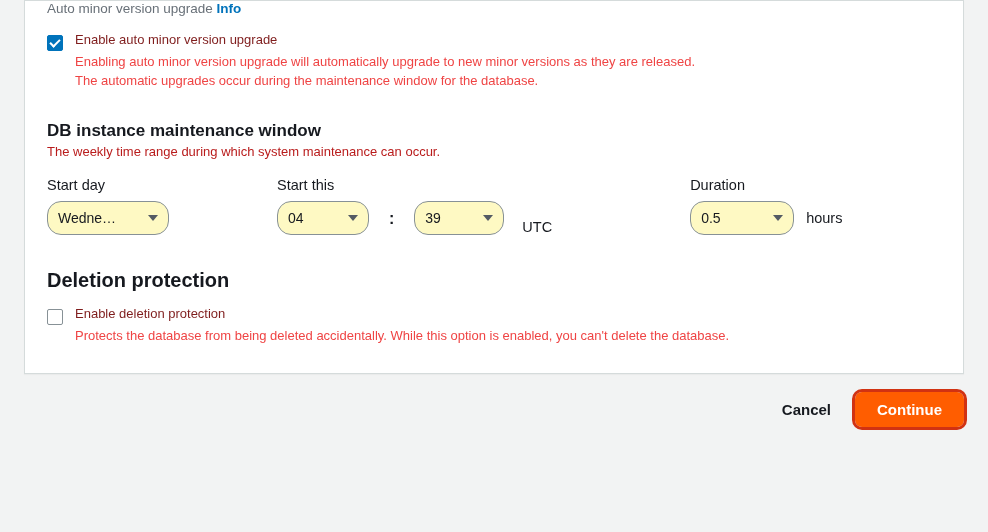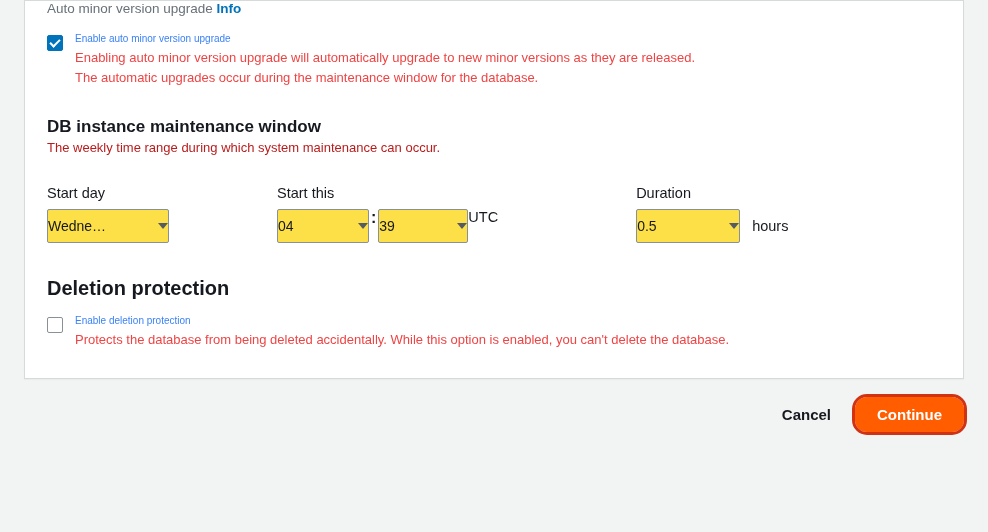--- a/index.html
+++ b/index.html
@@ -60,22 +60,22 @@
   .checkbox.checked::after {
     content: "";
     width: 4px;
     height: 8px;
     border: solid #fff;
     border-width: 0 2px 2px 0;
     transform: rotate(45deg);
     margin-top: -2px;
   }
   .check-label {
-    font-size: 10px;
-    color: #3b82f6;
+    font-size: 13px;
+    color: #7f1d1d;
     line-height: 1.3;
   }
   .check-desc {
     font-size: 13px;
     color: #ef4444;
     line-height: 1.5;
     margin-top: 3px;
     max-width: 640px;
   }
   .subsection-title {
@@ -92,32 +92,31 @@
     display: flex;
     gap: 14px;
     margin-top: 18px;
     align-items: flex-end;
   }
   .field-group { display: flex; flex-direction: column; }
   .field-label {
     font-size: 14.5px;
     color: #16191f;
     margin-bottom: 8px;
-    margin-top: 12px;
   }
   .select {
     border: 1px solid #879196;
-    border-radius: 2px;
+    border-radius: 14px;
     height: 34px;
     display: flex;
     align-items: center;
     justify-content: space-between;
-    padding: 0 0;
+    padding: 0 10px;
     font-size: 14px;
-    background: #fde047;
+    background: #fef9c3;
     cursor: pointer;
     gap: 8px;
     min-width: 90px;
   }
   .select .val {
     white-space: nowrap;
     overflow: hidden;
     text-overflow: ellipsis;
   }
   .caret {
@@ -160,21 +159,21 @@
     cursor: pointer;
     padding: 8px 6px;
   }
   .btn-primary {
     background: #ff5d00;
     border: none;
     color: #fff;
     font-size: 15px;
     font-weight: 700;
     padding: 9px 22px;
-    border-radius: 12px;
+    border-radius: 7px;
     cursor: pointer;
     outline: 3px solid #d13212;
     outline-offset: 0;
   }
 </style>
 </head>
 <body>
 
 <div class="panel">
 
@@ -200,21 +199,21 @@
       <div class="select" style="width:122px">
         <span class="val">Wedne…</span>
         <span class="caret"></span>
       </div>
     </div>
 
     <div style="width:80px"></div>
 
     <div class="field-group">
       <div class="field-label">Start this</div>
-      <div style="display:flex;align-items:flex-start;gap:0">
+      <div style="display:flex;align-items:flex-end;gap:18px">
         <div class="select" style="width:92px">
           <span class="val">04</span>
           <span class="caret"></span>
         </div>
         <span class="colon">:</span>
         <div class="select" style="width:71px">
           <span class="val">39</span>
           <span class="caret"></span>
         </div>
         <span class="inline-text" style="padding-bottom:0">UTC</span>

